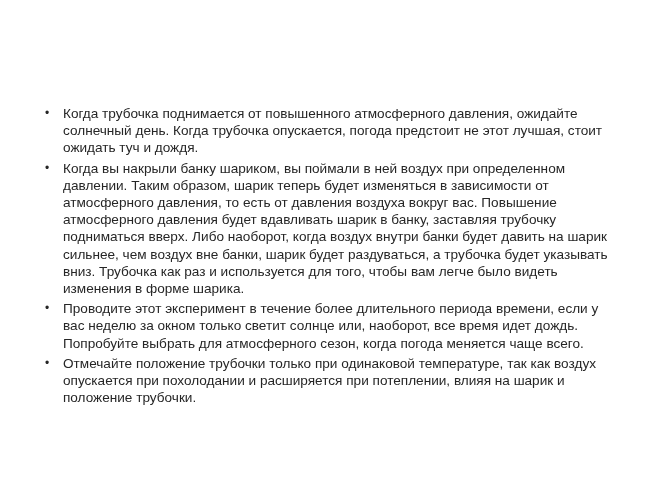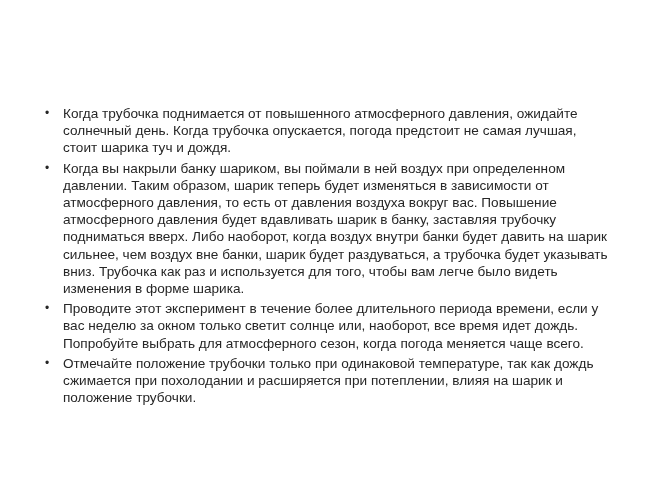--- a/index.html
+++ b/index.html
@@ -49,28 +49,28 @@
     display: inline;
   }
 </style>
 </head>
 <body>
 
 <div class="slide">
   <ul class="bullet-list">
     <li class="bullet-item">
       <span class="bullet-marker">•</span>
-      <span class="bullet-text">Когда трубочка поднимается от повышенного атмосферного давления, ожидайте солнечный день. Когда трубочка опускается, погода предстоит не самая лучшая, стоит шарика туч  и дождя.</span>
+      <span class="bullet-text">Когда трубочка поднимается от повышенного атмосферного давления, ожидайте солнечный день. Когда трубочка опускается, погода предстоит не этот лучшая, стоит ожидать туч  и дождя.</span>
     </li>
     <li class="bullet-item">
       <span class="bullet-marker">•</span>
       <span class="bullet-text">Когда вы накрыли банку шариком, вы поймали в ней воздух при определенном давлении. Таким образом, шарик теперь будет изменяться в зависимости от атмосферного давления, то есть от давления воздуха вокруг вас. Повышение атмосферного давления будет вдавливать шарик в банку, заставляя трубочку подниматься вверх. Либо наоборот, когда воздух внутри банки будет давить на шарик сильнее, чем воздух вне банки, шарик будет раздуваться, а трубочка будет указывать вниз. Трубочка как раз и используется для того, чтобы вам легче было видеть изменения в форме шарика.</span>
     </li>
     <li class="bullet-item">
       <span class="bullet-marker">•</span>
       <span class="bullet-text">Проводите этот эксперимент в течение более длительного периода времени, если у вас неделю за окном только светит солнце или, наоборот, все время идет дождь. Попробуйте выбрать для атмосферного сезон, когда погода меняется чаще всего.</span>
     </li>
     <li class="bullet-item">
       <span class="bullet-marker">•</span>
-      <span class="bullet-text">Отмечайте положение трубочки только при одинаковой температуре, так как дождь сжимается при похолодании и расширяется при потеплении, влияя на шарик и положение трубочки.</span>
+      <span class="bullet-text">Отмечайте положение трубочки только при одинаковой температуре, так как воздух опускается при похолодании и расширяется при потеплении, влияя на шарик и положение трубочки.</span>
     </li>
   </ul>
 </div>
 
 </body></html>

